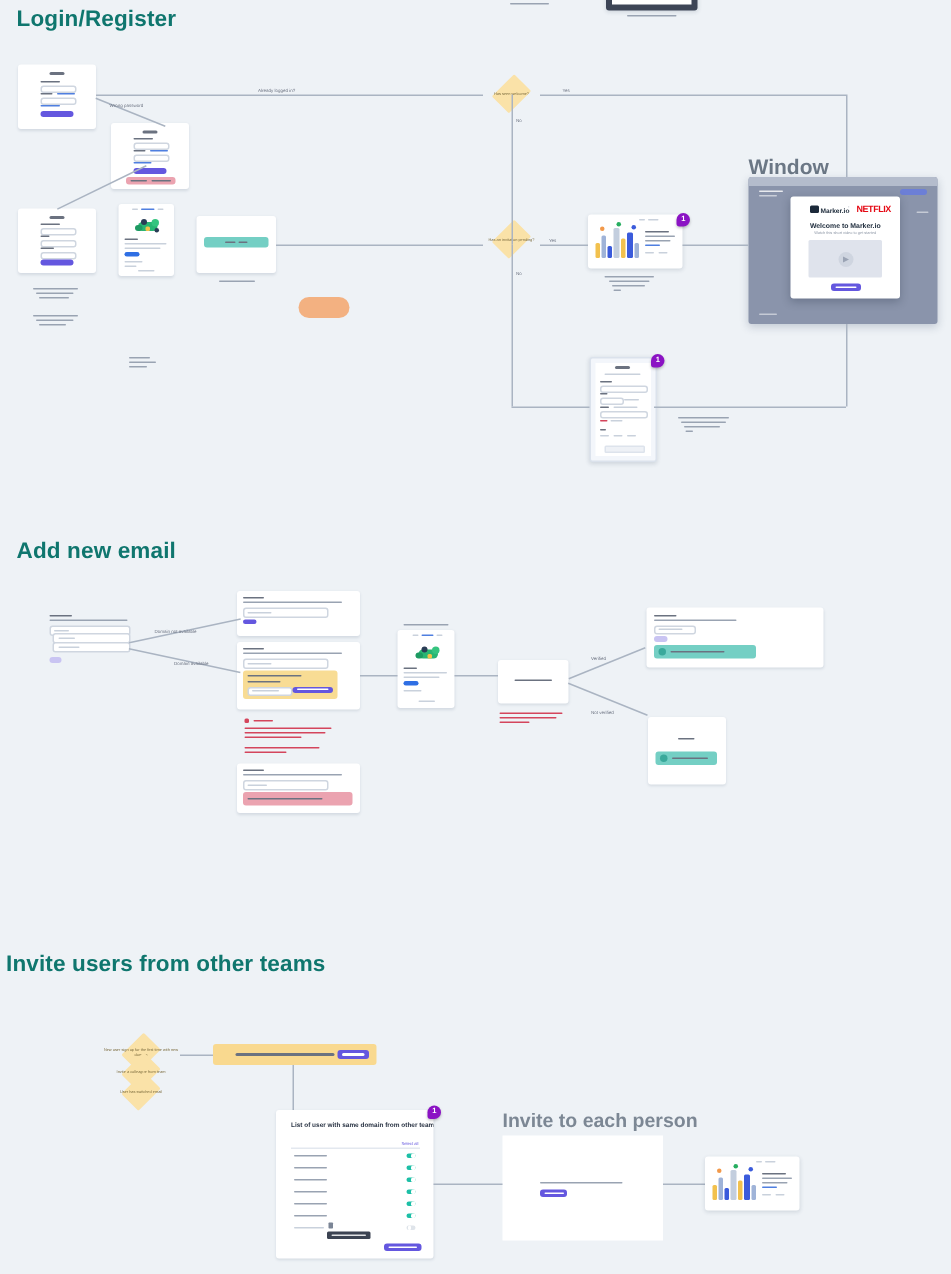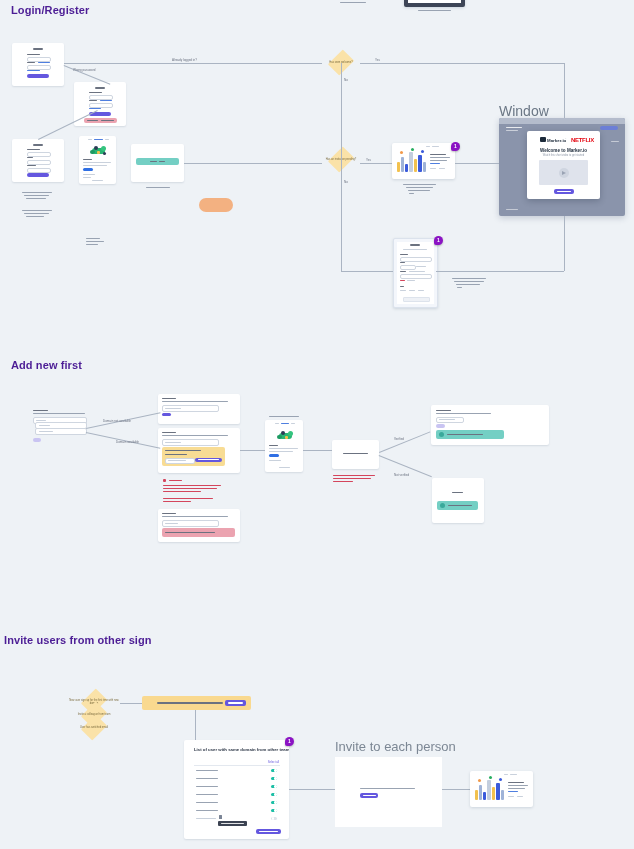--- a/index.html
+++ b/index.html
@@ -6,25 +6,25 @@
   body{
     width:634px;height:849px;overflow:hidden;position:relative;
     background:#eef2f6;
     font-family:"Liberation Sans",sans-serif;
     -webkit-font-smoothing:antialiased;
   }
   .canvas{position:absolute;inset:0;}
 
   
   .sect-title{
-    position:absolute;color:#4c1d95;font-size:11px;font-weight:600;
+    position:absolute;color:#0f766e;font-size:15px;font-weight:600;
     letter-spacing:.1px;white-space:nowrap;
   }
   .frame-label{
-    position:absolute;color:#7c8794;font-size:13px;font-weight:400;
+    position:absolute;color:#7c8794;font-size:13px;font-weight:700;
     white-space:nowrap;
   }
   .frame-label.big{font-size:14px;color:#6b7785;}
 
   
   .card{position:absolute;background:#fff;border-radius:2px;
         box-shadow:0 1px 2px rgba(40,60,90,.13);overflow:hidden;}
   .shot{position:absolute;background:#fff;border-radius:2px;
         box-shadow:0 1px 3px rgba(40,60,90,.16);overflow:hidden;}
   .win{position:absolute;background:#8a94ab;border-radius:2px;overflow:hidden;
@@ -303,21 +303,21 @@
   <div class="line v" style="left:564px;top:63px;height:55px;"></div>
   <div class="line h" style="left:360px;top:163px;width:32px;"></div>
   <div class="edge-label" style="left:366px;top:158px;">Yes</div>
   <div class="line h" style="left:455px;top:163px;width:44px;"></div>
   <div class="line v" style="left:341px;top:163px;height:108px;"></div>
   <div class="edge-label" style="left:344px;top:180px;">No</div>
   <div class="line h" style="left:341px;top:271px;width:52px;"></div>
   <div class="line h" style="left:436px;top:271px;width:128px;"></div>
   <div class="line v" style="left:564px;top:216px;height:55px;"></div>
 
-  <div class="sect-title" style="left:11px;top:359px;">Add new first</div>
+  <div class="sect-title" style="left:11px;top:359px;">Add new email</div>
 
   <div style="position:absolute;left:33px;top:410px;width:53px;height:40px;">
     <div class="t dark" style="left:0;top:0;width:15px;height:1.4px;"></div>
     <div class="t mid" style="left:0;top:3px;width:52px;height:1.1px;"></div>
     <div class="inp" style="left:0;top:7px;width:52px;height:5px;">
       <div class="t light" style="left:2px;top:2px;width:10px;height:1.1px;"></div>
     </div>
     <div class="inp" style="left:2px;top:12px;width:50px;height:5px;">
       <div class="t light" style="left:3px;top:2px;width:11px;height:1.1px;"></div>
     </div>
@@ -426,21 +426,21 @@
   <div class="edge-label" style="left:103px;top:419px;">Domain not available</div>
   <div class="diag" style="left:86px;top:432px;width:76px;transform:rotate(12deg);"></div>
   <div class="edge-label" style="left:116px;top:440px;">Domain available</div>
   <div class="line h" style="left:240px;top:450px;width:25px;"></div>
   <div class="line h" style="left:303px;top:450px;width:29px;"></div>
   <div class="diag" style="left:379px;top:452px;width:55px;transform:rotate(-22deg);"></div>
   <div class="edge-label" style="left:394px;top:437px;">Verified</div>
   <div class="diag" style="left:379px;top:455px;width:57px;transform:rotate(22deg);"></div>
   <div class="edge-label" style="left:394px;top:473px;">Not verified</div>
 
-  <div class="sect-title" style="left:4px;top:634px;">Invite users from other sign</div>
+  <div class="sect-title" style="left:4px;top:634px;">Invite users from other teams</div>
 
   <div class="diamond-wrap" style="left:68px;top:694px;width:52px;height:16px;">
     <div class="diamond" style="left:18px;top:-3px;width:16px;height:21px;"></div>
     <div class="diamond-txt">New user sign up for the first time with new domain</div>
   </div>
   <div class="diamond-wrap" style="left:68px;top:707px;width:52px;height:16px;">
     <div class="diamond" style="left:18px;top:-3px;width:16px;height:21px;"></div>
     <div class="diamond-txt">Invite a colleague from team</div>
   </div>
   <div class="diamond-wrap" style="left:68px;top:720px;width:52px;height:16px;">

